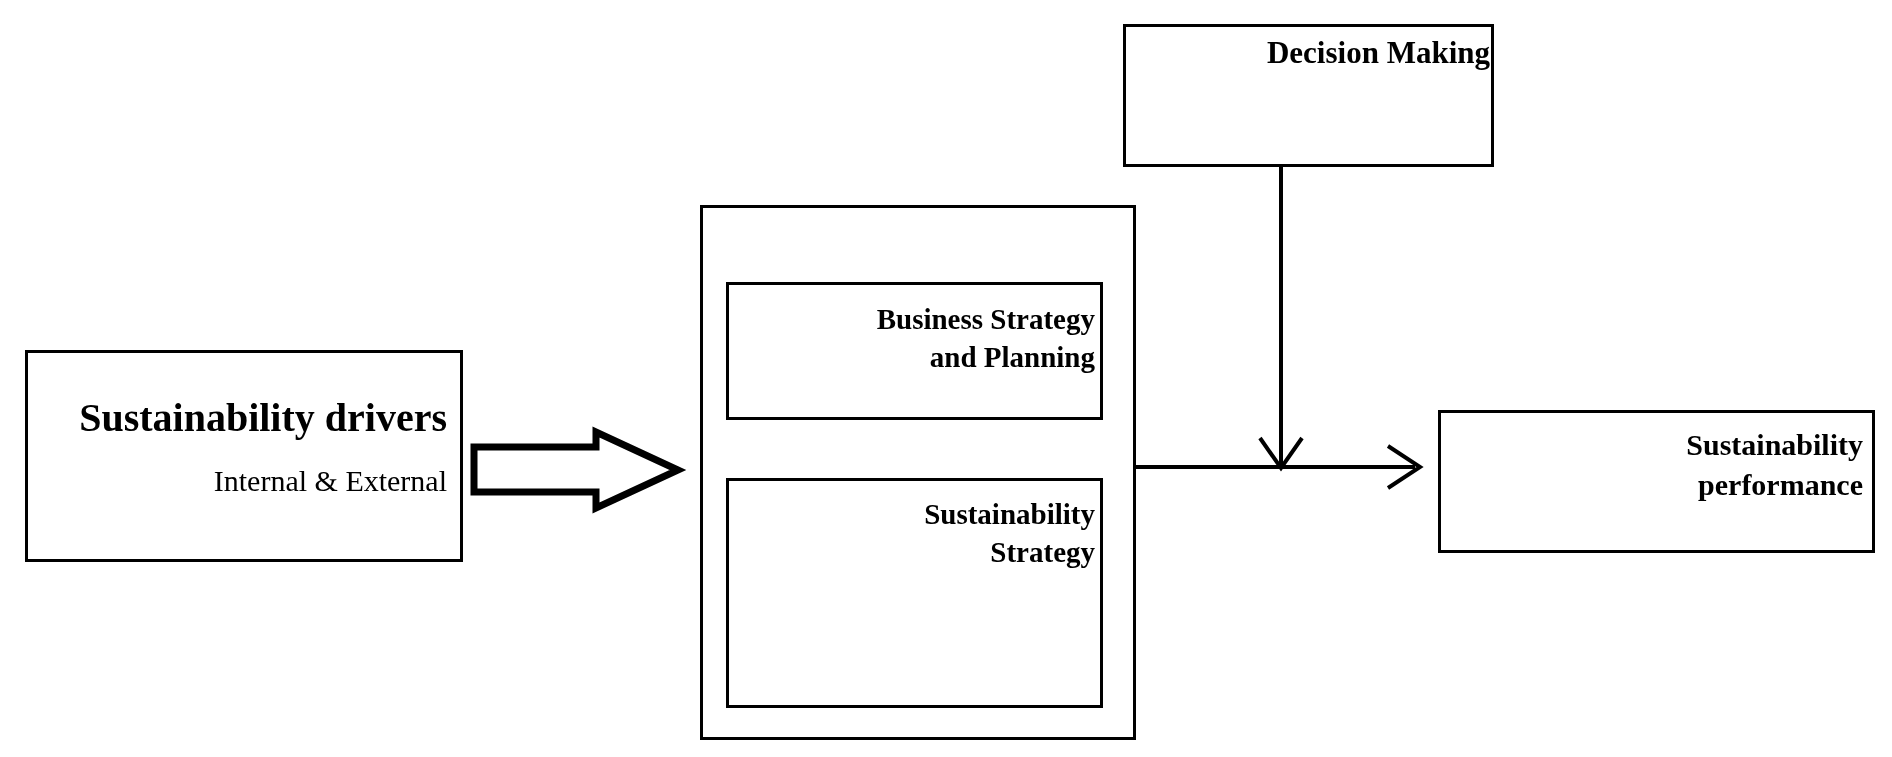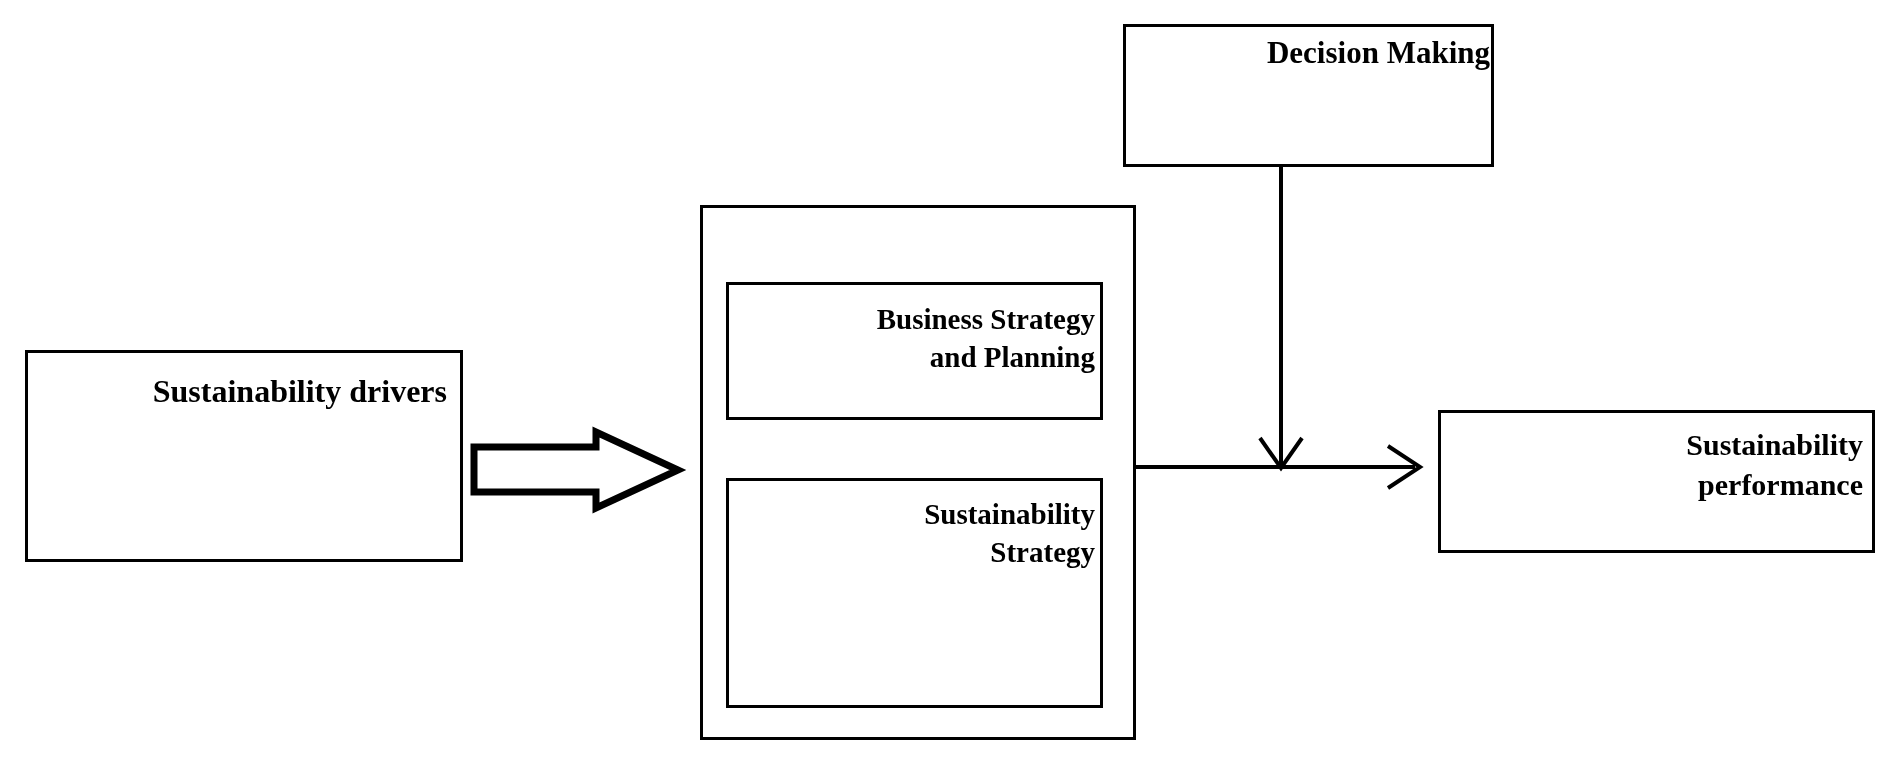--- a/index.html
+++ b/index.html
@@ -50,21 +50,22 @@
     pointer-events: none;
   }
 </style>
 </head>
 <body>
 
 <div id="canvas">
 
   <div class="box" style="left:25px; top:350px; width:438px; height:212px;">
   </div>
-  <div class="txt bold" style="left:47px; top:370px; width:400px; font-size:32px;">Sustainability drivers</div>
+  <div class="txt bold" style="left:47px; top:392px; width:400px; font-size:40px;">Sustainability drivers</div>
+  <div class="txt reg" style="left:47px; top:461px; width:400px; font-size:30px;">Internal &amp; External</div>
 
   <div class="box" style="left:700px; top:205px; width:436px; height:535px;">
   </div>
 
   <div class="box-inner" style="left:726px; top:282px; width:377px; height:138px;">
   </div>
   <div class="txt bold" style="left:750px; top:300px; width:345px; font-size:29px;">Business Strategy
 and Planning</div>
 
   <div class="box-inner" style="left:726px; top:478px; width:377px; height:230px;">

